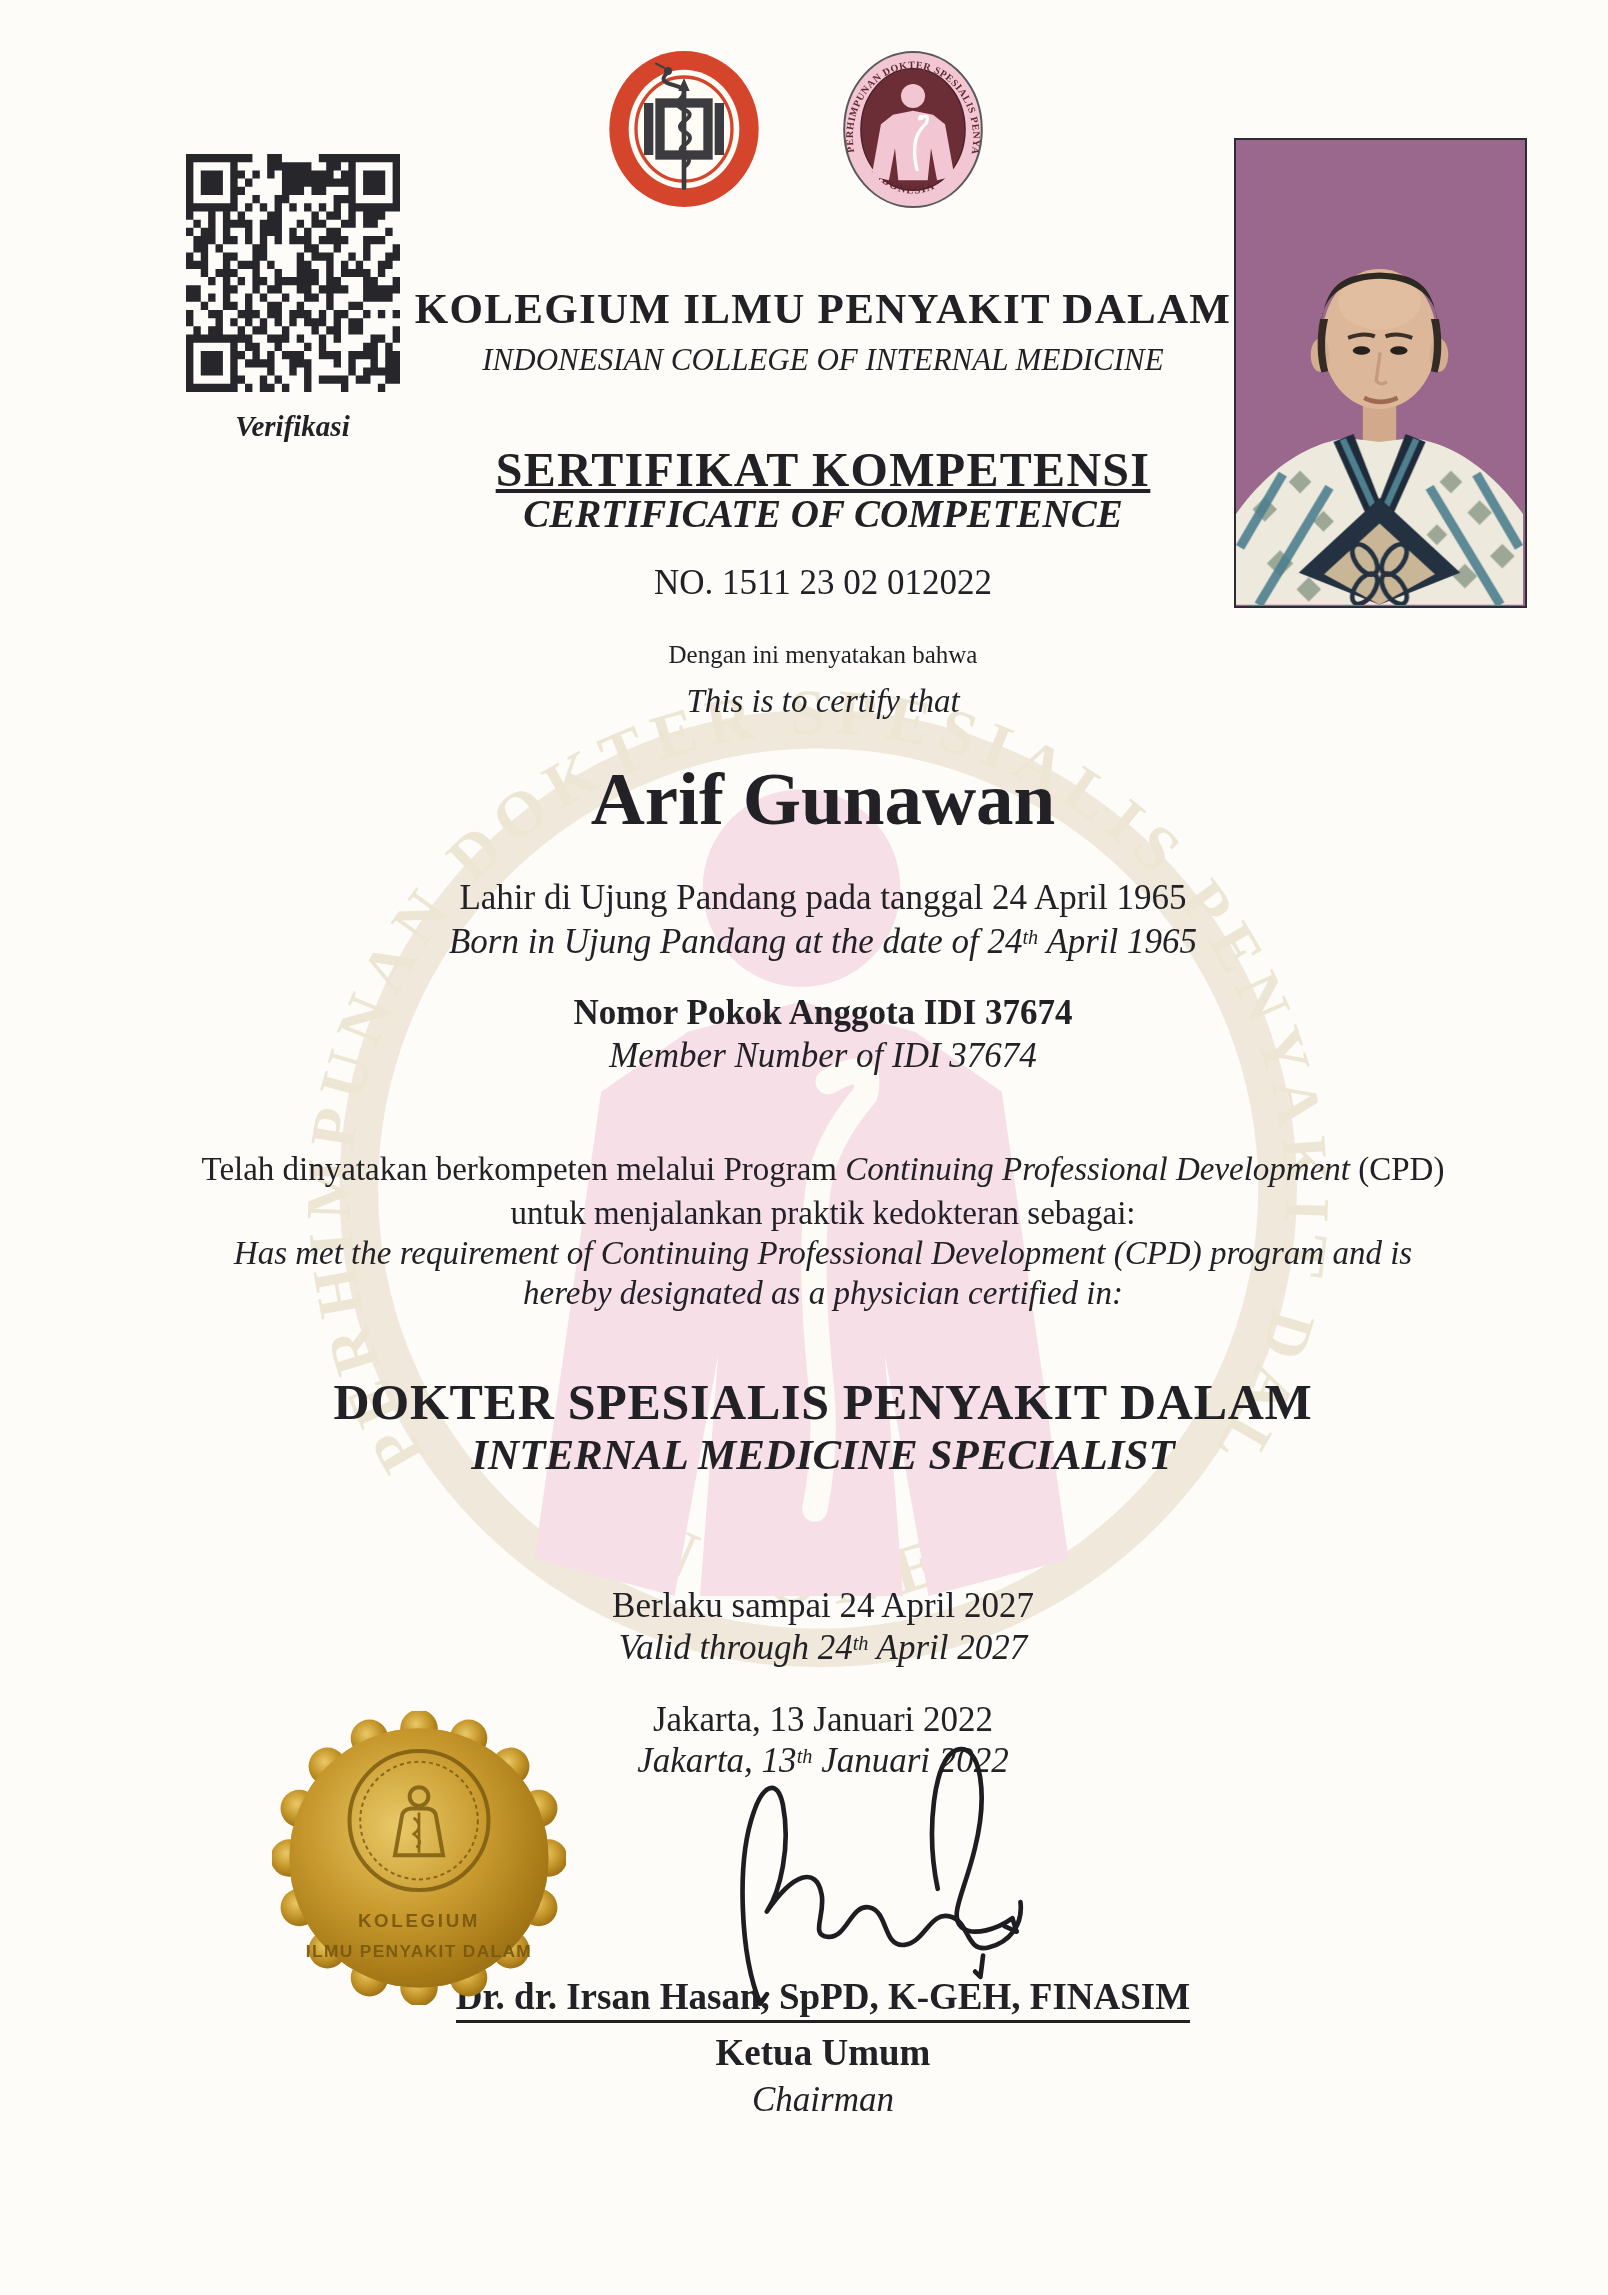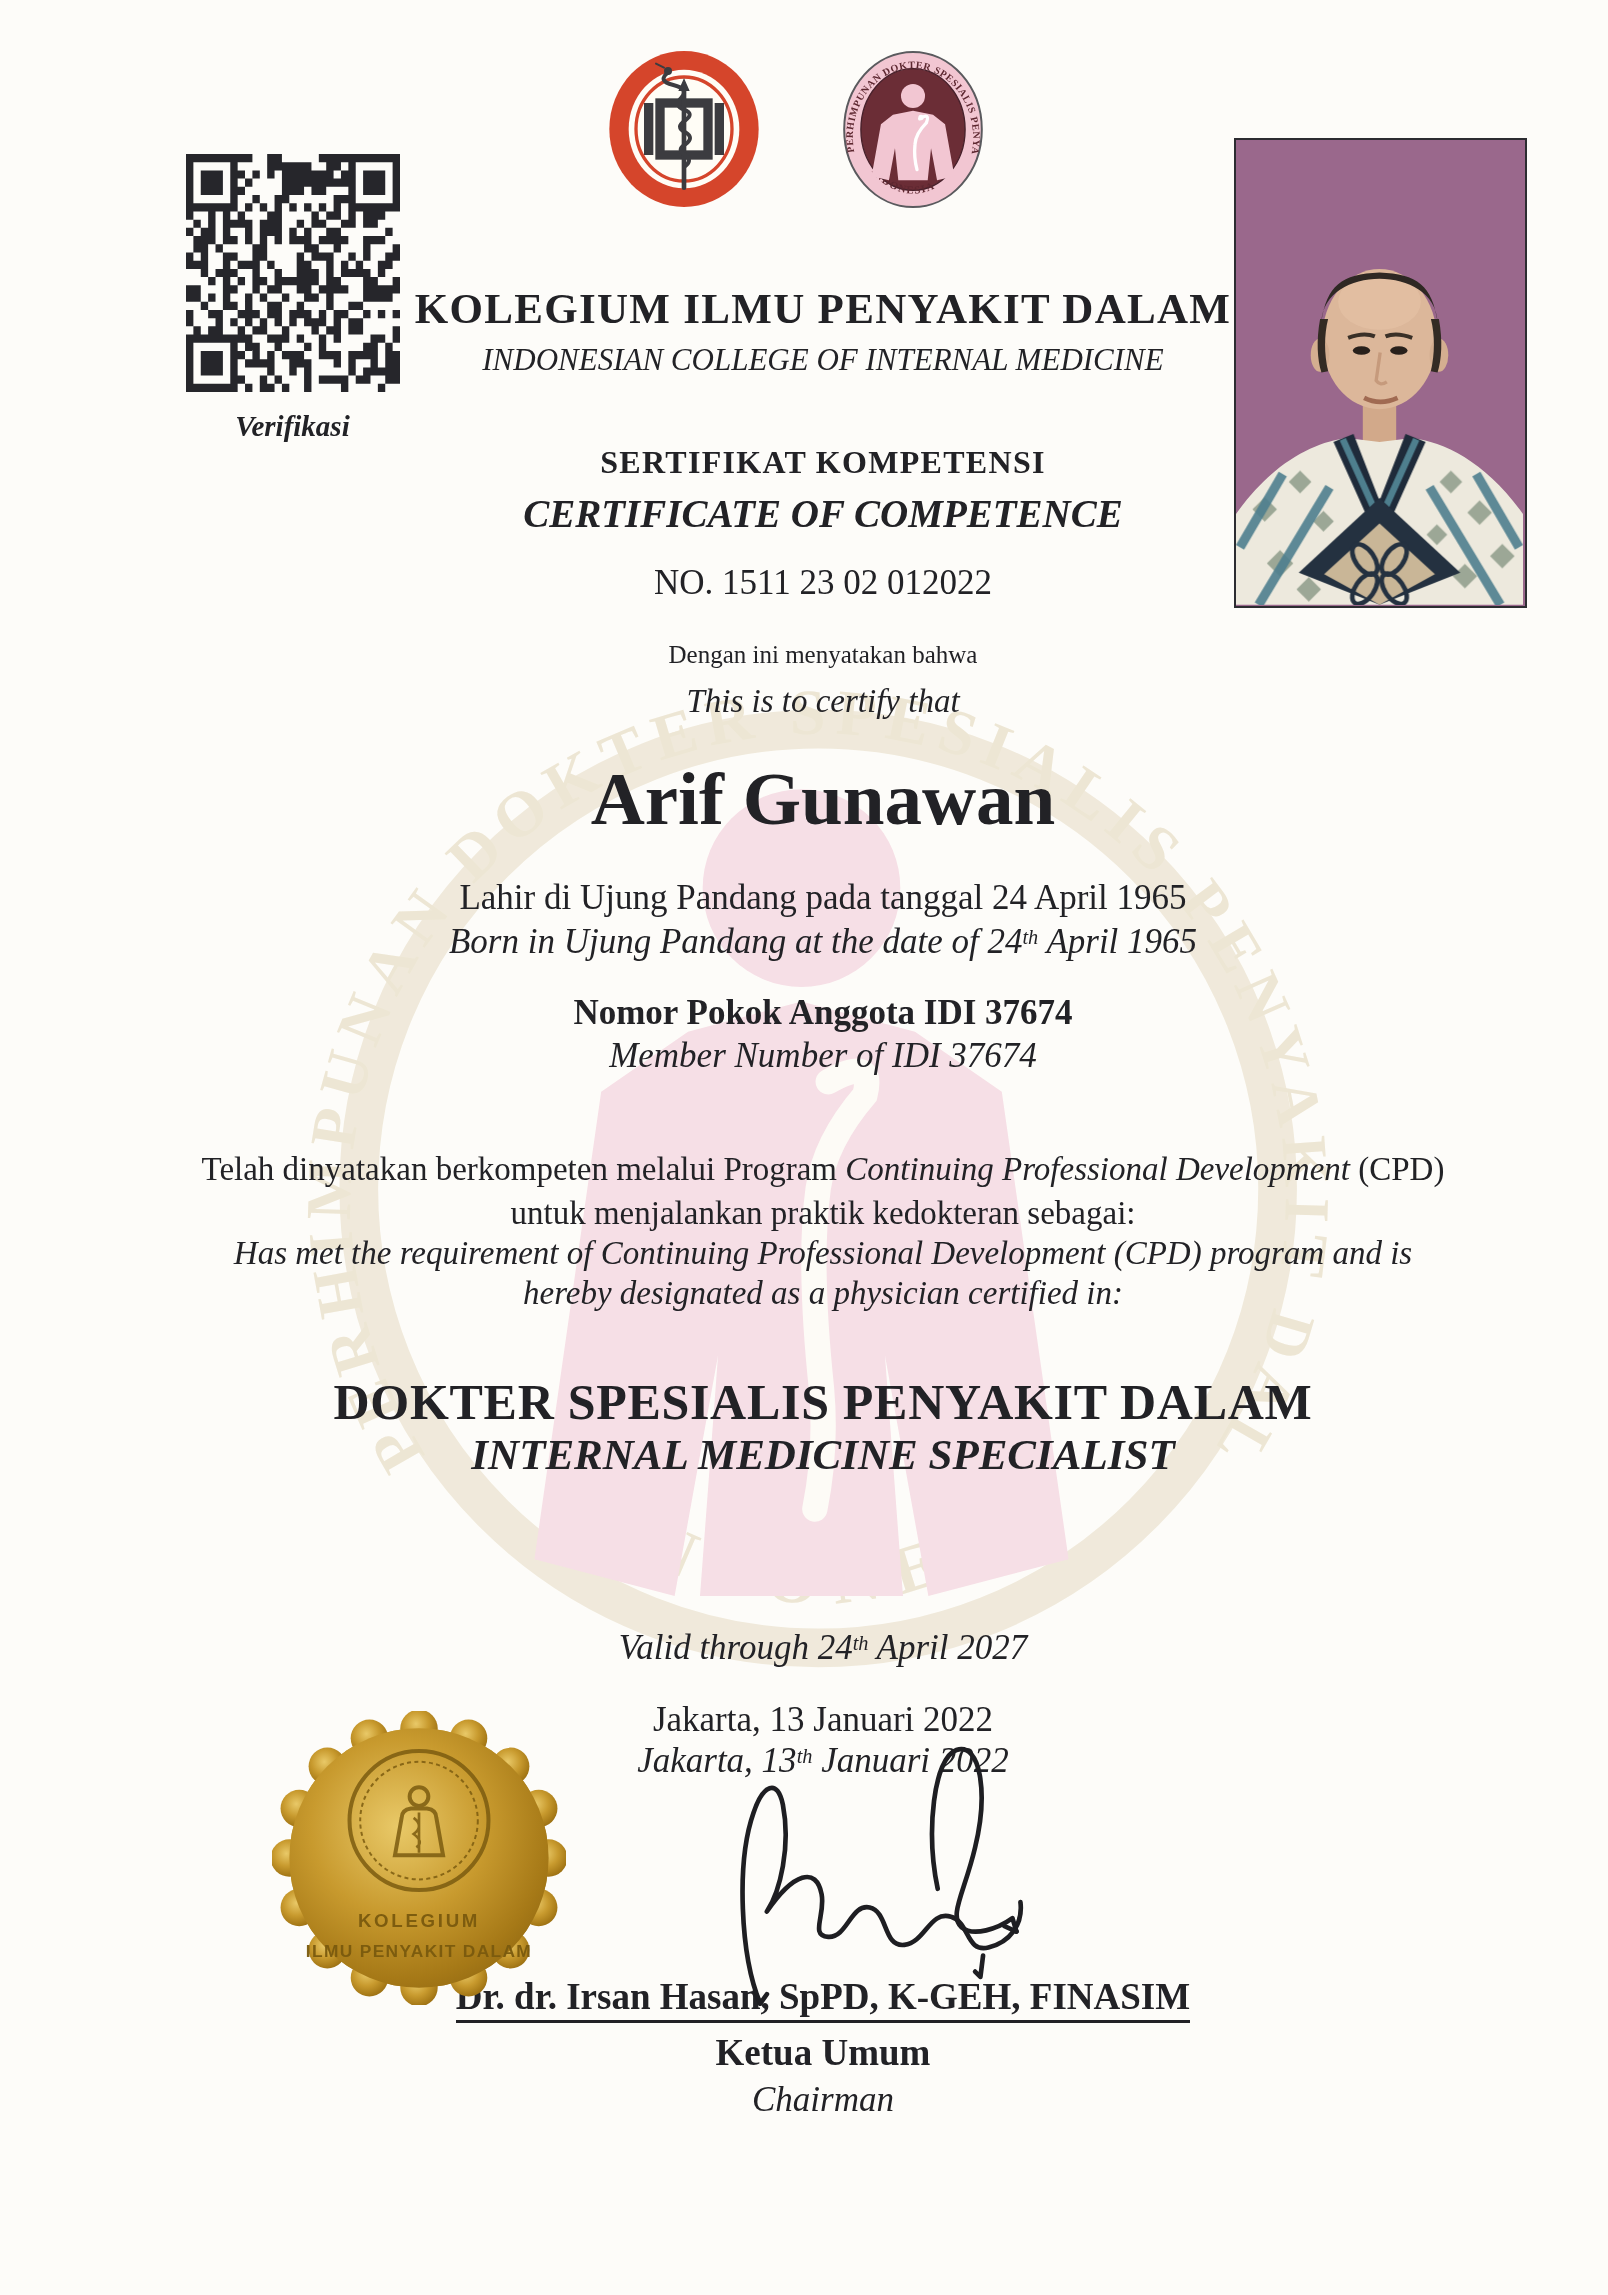--- a/index.html
+++ b/index.html
@@ -14,21 +14,21 @@
   .line{
     position:absolute;left:37px;width:1572px;text-align:center;
     white-space:nowrap;line-height:1;color:var(--ink,#222226);
     font-family:"Liberation Serif","DejaVu Serif",serif;
   }
   .b{font-weight:bold}
   .i{font-style:italic}
   .sup{font-size:58%;position:relative;top:-0.45em;}
   .org-id   {top:287px;font-size:43px;font-weight:bold;letter-spacing:1.3px;}
   .org-en   {top:344px;font-size:31px;font-weight:normal;font-style:italic;}
-  .title-id {top:446px;font-size:32px;font-weight:bold;letter-spacing:1.3px;}
+  .title-id {top:446px;font-size:48px;font-weight:bold;letter-spacing:1.3px;text-decoration:underline;}
   .title-en {top:494px;font-size:39px;font-weight:bold;font-style:italic;}
   .cert-no  {top:565px;font-size:35px;}
   .intro-id {top:642px;font-size:25px;}
   .intro-en {top:685px;font-size:33px;font-style:italic;}
   .holder   {top:761px;font-size:75px;font-weight:bold;}
   .birth-id {top:880px;font-size:35px;}
   .birth-en {top:924px;font-size:35px;font-style:italic;}
   .member-id{top:995px;font-size:35px;font-weight:bold;}
   .member-en{top:1038px;font-size:35px;font-style:italic;}
   .cpd1     {top:1153px;font-size:33px;}
@@ -205,20 +205,21 @@
   <div class="line member-en">Member Number of IDI 37674</div>
 
   <div class="line cpd1"><span>Telah dinyatakan berkompeten melalui Program </span><span class="i">Continuing Professional Development</span><span> (CPD)</span></div>
   <div class="line cpd2">untuk menjalankan praktik kedokteran sebagai:</div>
   <div class="line cpd3">Has met the requirement of Continuing Professional Development (CPD) program and is</div>
   <div class="line spec-id">DOKTER SPESIALIS PENYAKIT DALAM</div>
 
   <div class="line cpd4">hereby designated as a physician certified in:</div>
   <div class="line spec-en">INTERNAL MEDICINE SPECIALIST</div>
 
+  <div class="line valid-id">Berlaku sampai 24 April 2027</div>
   <div class="line valid-en"><span>Valid through 24</span><span class="sup">th</span><span> April 2027</span></div>
 
   <div class="line date-id">Jakarta, 13 Januari 2022</div>
   <div class="line date-en"><span>Jakarta, 13</span><span class="sup">th</span><span> Januari 2022</span></div>
 
   <div class="line signer"><u>Dr. dr. Irsan Hasan, SpPD, K-GEH, FINASIM</u></div>
   <div class="line role-id">Ketua Umum</div>
   <div class="line role-en">Chairman</div>
 
   <svg class="abs" style="left:272px;top:1711px" width="294" height="294" viewBox="-110 -110 220 220">

